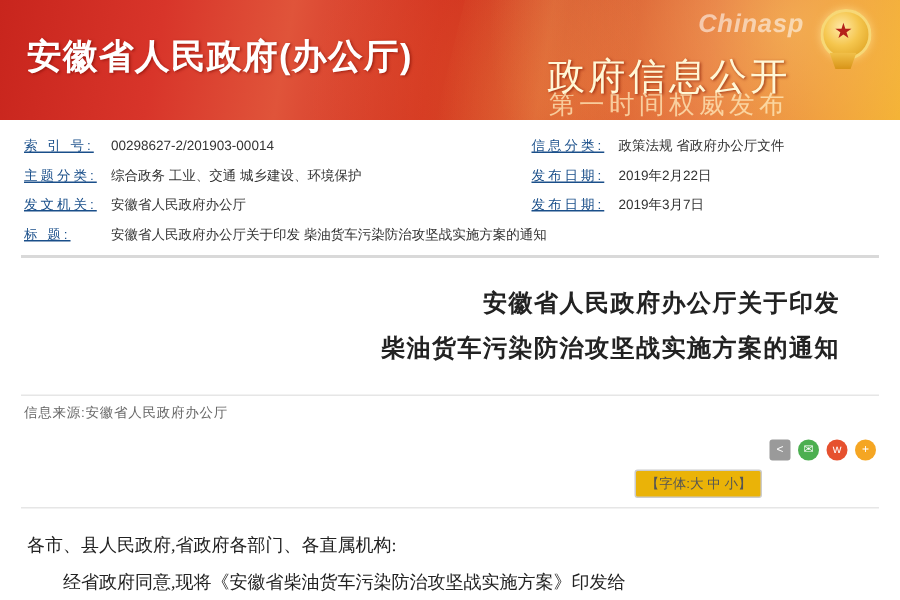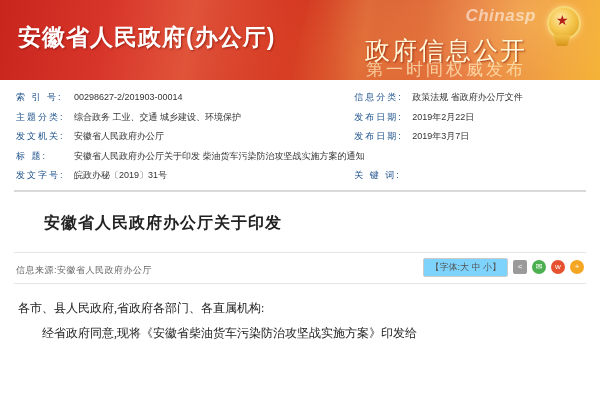--- a/index.html
+++ b/index.html
@@ -154,74 +154,76 @@
   .meta-table td {
     padding: 3px 2px;
     vertical-align: top;
     line-height: 1.5;
   }
   .meta-label {
     color: #1a4f8a;
     white-space: nowrap;
     width: 54px;
     letter-spacing: 2px;
+    text-decoration: underline;
   }
   .meta-value {
     color: #333333;
   }
   .meta-value-wide {
     color: #333333;
     margin-left: 32px;
   }
   .col-gap { width: 14px; }
   .topline {
     height: 2px;
     background: #d9d9d9;
     margin: 0 14px;
   }
 
   
   .title-block {
-    text-align: left;
+    text-align: right;
     padding: 16px 40px 10px 44px;
   }
   .doc-title-line {
     font-family: "Liberation Serif", serif;
     font-size: 16px;
     font-weight: bold;
     color: #222222;
     line-height: 1.9;
     letter-spacing: 1px;
   }
 
   
   .source-bar {
     display: flex;
-    align-items: flex-end;
+    align-items: flex-start;
     justify-content: space-between;
     margin: 4px 14px 0 14px;
     padding: 5px 2px 6px 2px;
     border-top: 1px solid #e6e6e6;
     border-bottom: 1px solid #e6e6e6;
     font-size: 9px;
     color: #555555;
   }
   .source-left { color: #666666; letter-spacing: .5px; }
   .source-right {
     display: flex;
     align-items: center;
     gap: 5px;
   }
   .fontsize-box {
     border: 1px solid #cccccc;
     border-radius: 2px;
     padding: 2px 6px;
     color: #555555;
-    background: #7dd3fc;
+    background: #eab308;
     font-size: 9px;
+    margin-top: 44px;
   }
   .share-icon {
     width: 14px;
     height: 14px;
     border-radius: 50%;
     display: inline-flex;
     align-items: center;
     justify-content: center;
     color: #ffffff;
     font-size: 8px;
@@ -286,34 +288,28 @@
         <td class="meta-label">发文机关:</td>
         <td class="meta-value">安徽省人民政府办公厅</td>
         <td class="col-gap"></td>
         <td class="meta-label">发布日期:</td>
         <td class="meta-value">2019年3月7日</td>
       </tr>
       <tr>
         <td class="meta-label">标    题:</td>
         <td class="meta-value-wide" colspan="4">安徽省人民政府办公厅关于印发 柴油货车污染防治攻坚战实施方案的通知</td>
       </tr>
-      <tr>
-        <td class="meta-label">发文字号:</td>
-        <td class="meta-value">皖政办秘〔2019〕31号</td>
-        <td class="col-gap"></td>
-        <td class="meta-label">关 键 词:</td>
-        <td class="meta-value"></td>
-      </tr>
     </tbody>
       </table>
   </div>
   <div class="topline"></div>
 
   <div class="title-block">
     <div class="doc-title-line">安徽省人民政府办公厅关于印发</div>
+    <div class="doc-title-line">柴油货车污染防治攻坚战实施方案的通知</div>
   </div>
 
   <div class="source-bar">
     <div class="source-left">信息来源:安徽省人民政府办公厅</div>
     <div class="source-right">
       <span class="fontsize-box">【字体:大 中 小】</span>
       <span class="share-icon share-generic">&lt;</span>
       <span class="share-icon share-wechat">✉</span>
       <span class="share-icon share-weibo">w</span>
       <span class="share-icon share-more">+</span>

